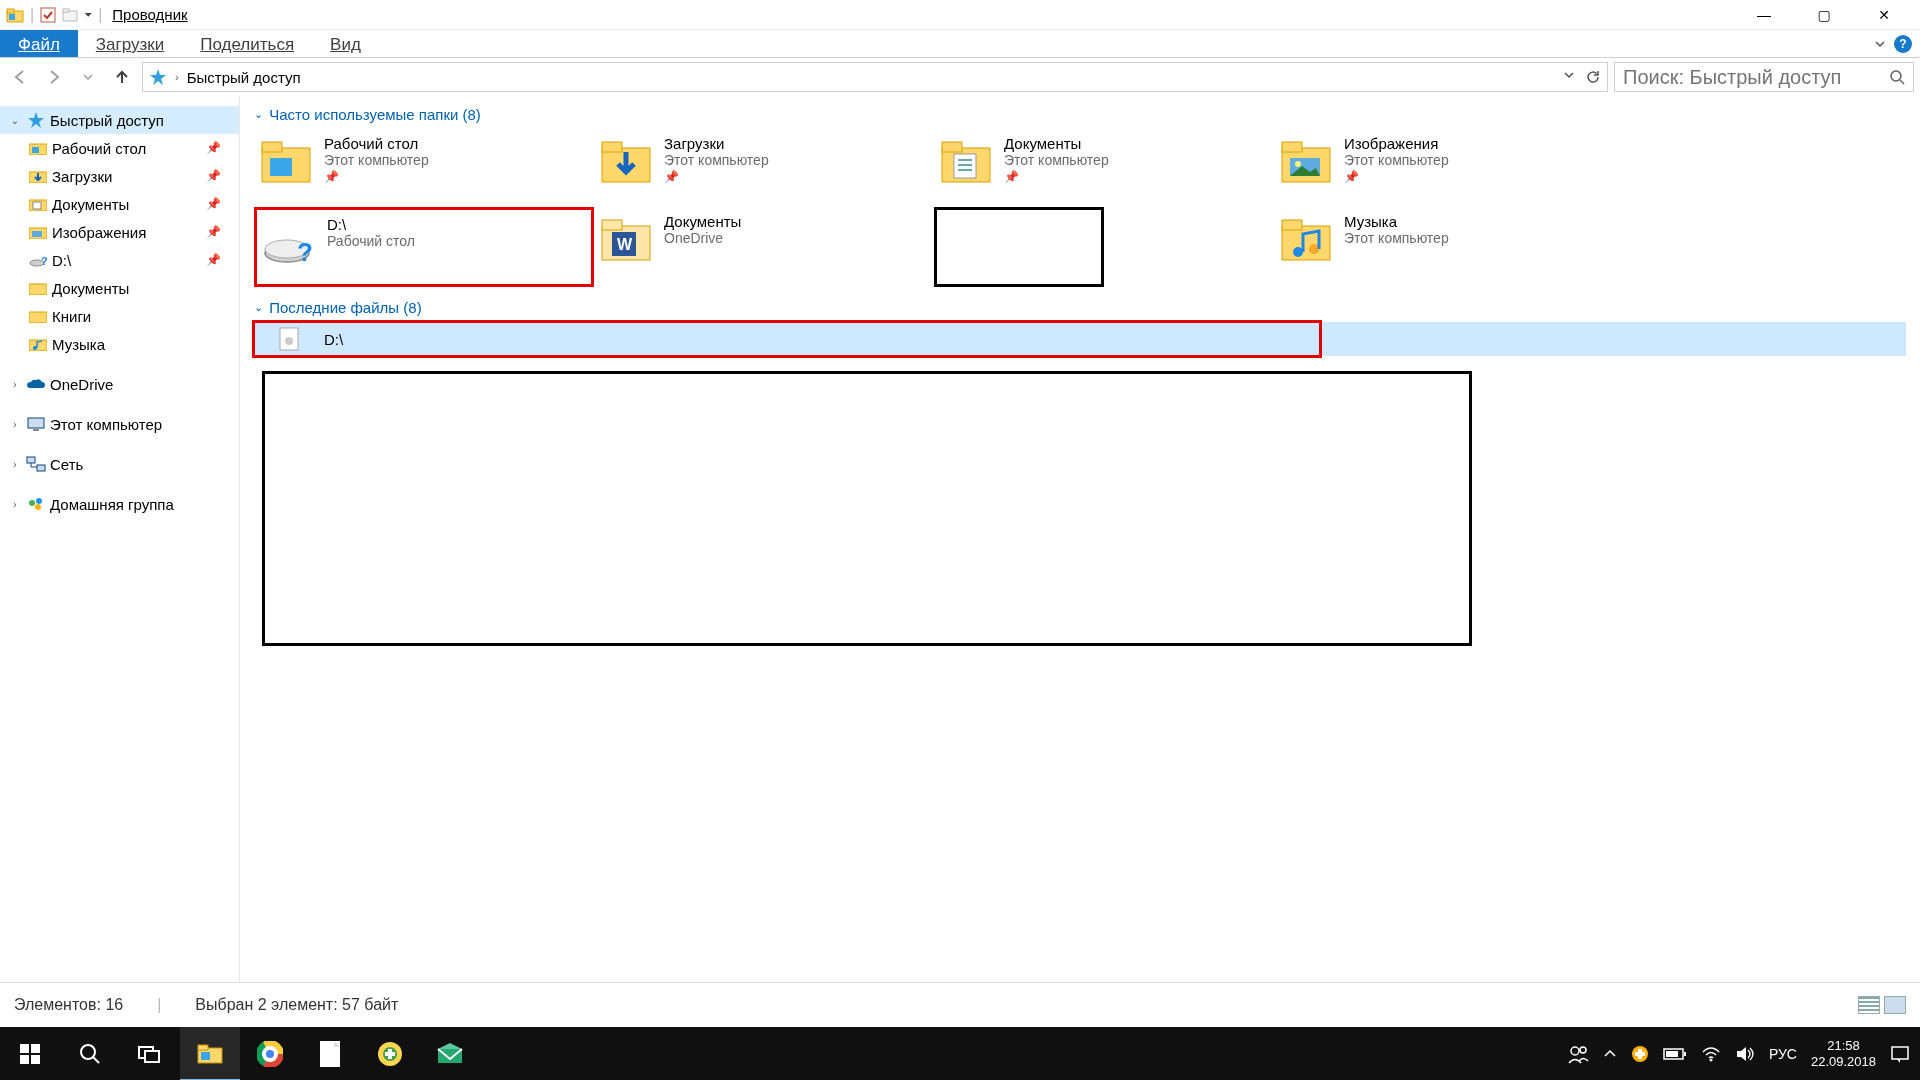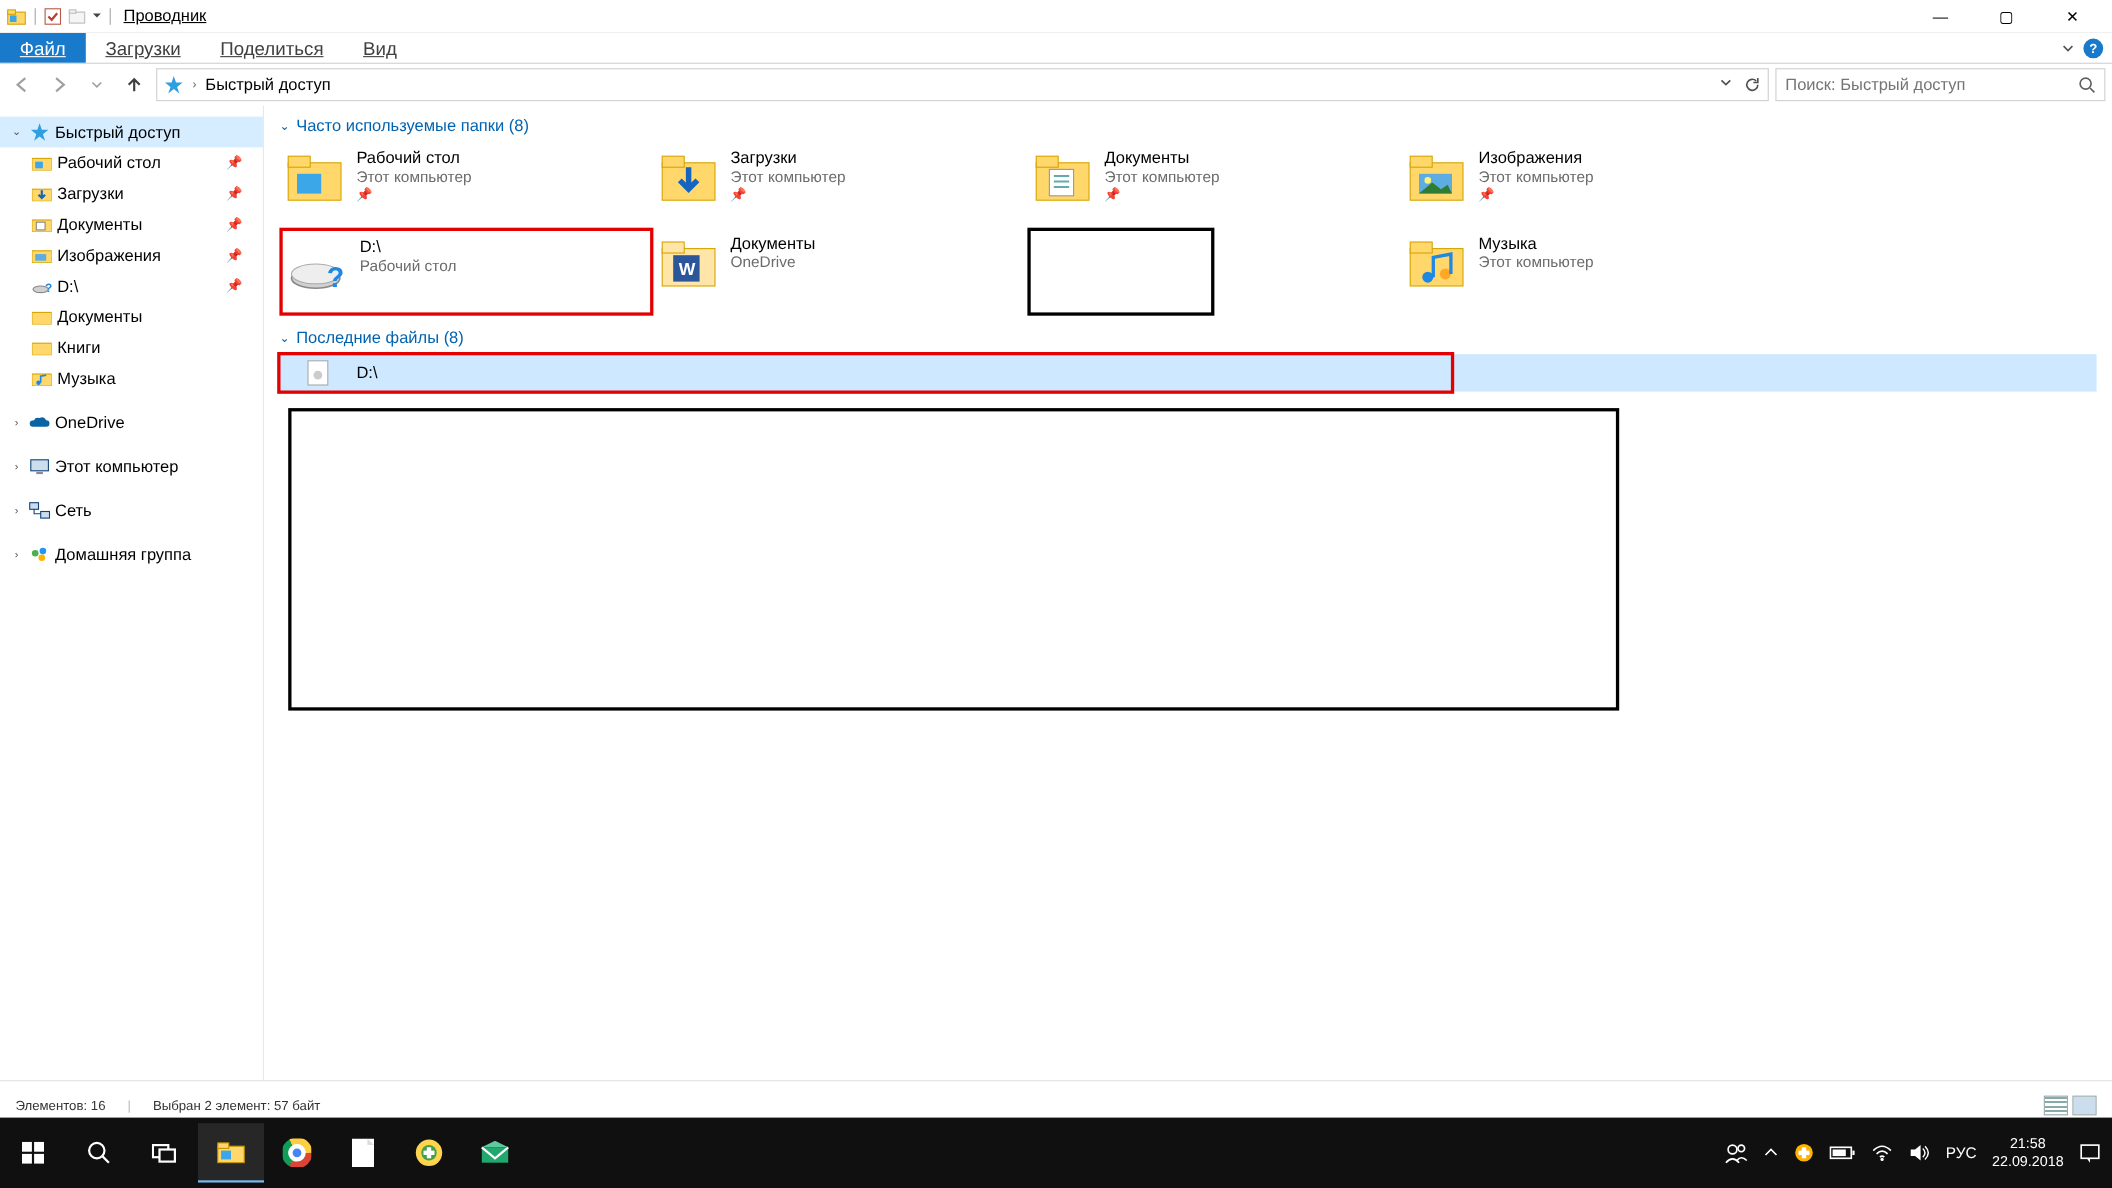--- a/index.html
+++ b/index.html
@@ -23,21 +23,21 @@
   
   .navrow { height: 38px; display: flex; align-items: center; padding: 4px 6px; gap: 6px; }
   .nav-arrow { width: 28px; height: 28px; display: flex; align-items: center; justify-content: center; color: #8e8e8e; }
   .nav-arrow.enabled { color: #404040; }
   .addr { flex: 1; height: 30px; border: 1px solid #cfcfcf; display: flex; align-items: center; padding: 0 6px; font-size: 15px; gap: 6px; }
   .addr .pin-star { color: #1c91e6; }
   .addr .caret { color: #606060; font-size: 11px; margin: 0 2px; }
   .addr .crumb { color: #000; }
   .addr .right-icons { margin-left: auto; display: flex; gap: 10px; color: #505050; }
   .search { width: 300px; height: 30px; border: 1px solid #cfcfcf; display: flex; align-items: center; padding: 0 8px; }
-  .search input { border: none; outline: none; flex: 1; font-size: 15px; color: #666; }
+  .search input { border: none; outline: none; flex: 1; font-size: 20px; color: #666; }
   .search .mag { color: #606060; }
 
   
   .split { display: flex; height: calc(100% - 30px - 28px - 38px - 28px - 54px); }
   .sidebar { width: 240px; border-right: 1px solid #e8e8e8; padding-top: 10px; overflow: hidden; }
   .sb-item { display: flex; align-items: center; height: 28px; padding-left: 8px; font-size: 15px; color: #000; gap: 4px; }
   .sb-item .exp { width: 14px; font-size: 10px; color: #555; text-align: center; }
   .sb-item .ic { width: 20px; display: inline-flex; align-items: center; justify-content: center; }
   .sb-item .pin { margin-left: auto; margin-right: 18px; color: #808080; font-size: 12px; }
   .sb-item.selected { background: #d6ecff; }
@@ -59,26 +59,26 @@
 
   .file-row { height: 34px; display: flex; align-items: center; font-size: 15px; }
   .file-row.selected { background: #cde8ff; }
   .file-row .fic { width: 70px; display: flex; justify-content: center; }
   .file-row .fname { flex: 0 0 720px; }
   .file-row .fpath { flex: 1; color: #000; }
   .red-outline-abs { position: absolute; border: 3px solid #e30000; pointer-events: none; }
   .black-outline-abs { position: absolute; border: 3px solid #000; pointer-events: none; }
 
   
-  .statusbar { position: absolute; bottom: 54px; left: 0; right: 0; height: 44px; border-top: 1px solid #e0e0e0; display: flex; align-items: center; padding: 0 14px; font-size: 12px; color: #333; gap: 20px; background: #fff; }
+  .statusbar { position: absolute; bottom: 54px; left: 0; right: 0; height: 44px; border-top: 1px solid #e0e0e0; display: flex; align-items: center; padding: 0 14px; font-size: 16px; color: #333; gap: 34px; background: #fff; }
   .statusbar .view-toggles { margin-left: auto; display: flex; gap: 4px; }
   .view-toggle { width: 22px; height: 18px; border: 1px solid #9aa; }
 
   
-  .taskbar { position: absolute; bottom: 0; left: 0; right: 0; height: 64px; background: #101010; display: flex; align-items: center; color: #fff; }
+  .taskbar { position: absolute; bottom: 0; left: 0; right: 0; height: 53px; background: #101010; display: flex; align-items: center; color: #fff; }
   .tb-btn { width: 60px; height: 54px; display: flex; align-items: center; justify-content: center; }
   .tb-btn.active { background: #272727; border-bottom: 2px solid #76b9ed; }
   .systray { margin-left: auto; display: flex; align-items: center; gap: 14px; padding-right: 10px; font-size: 13px; }
   .systray .clock { text-align: center; line-height: 1.2; }
 
   
   svg { display: block; }
 </style>
 </head>
 <body>

